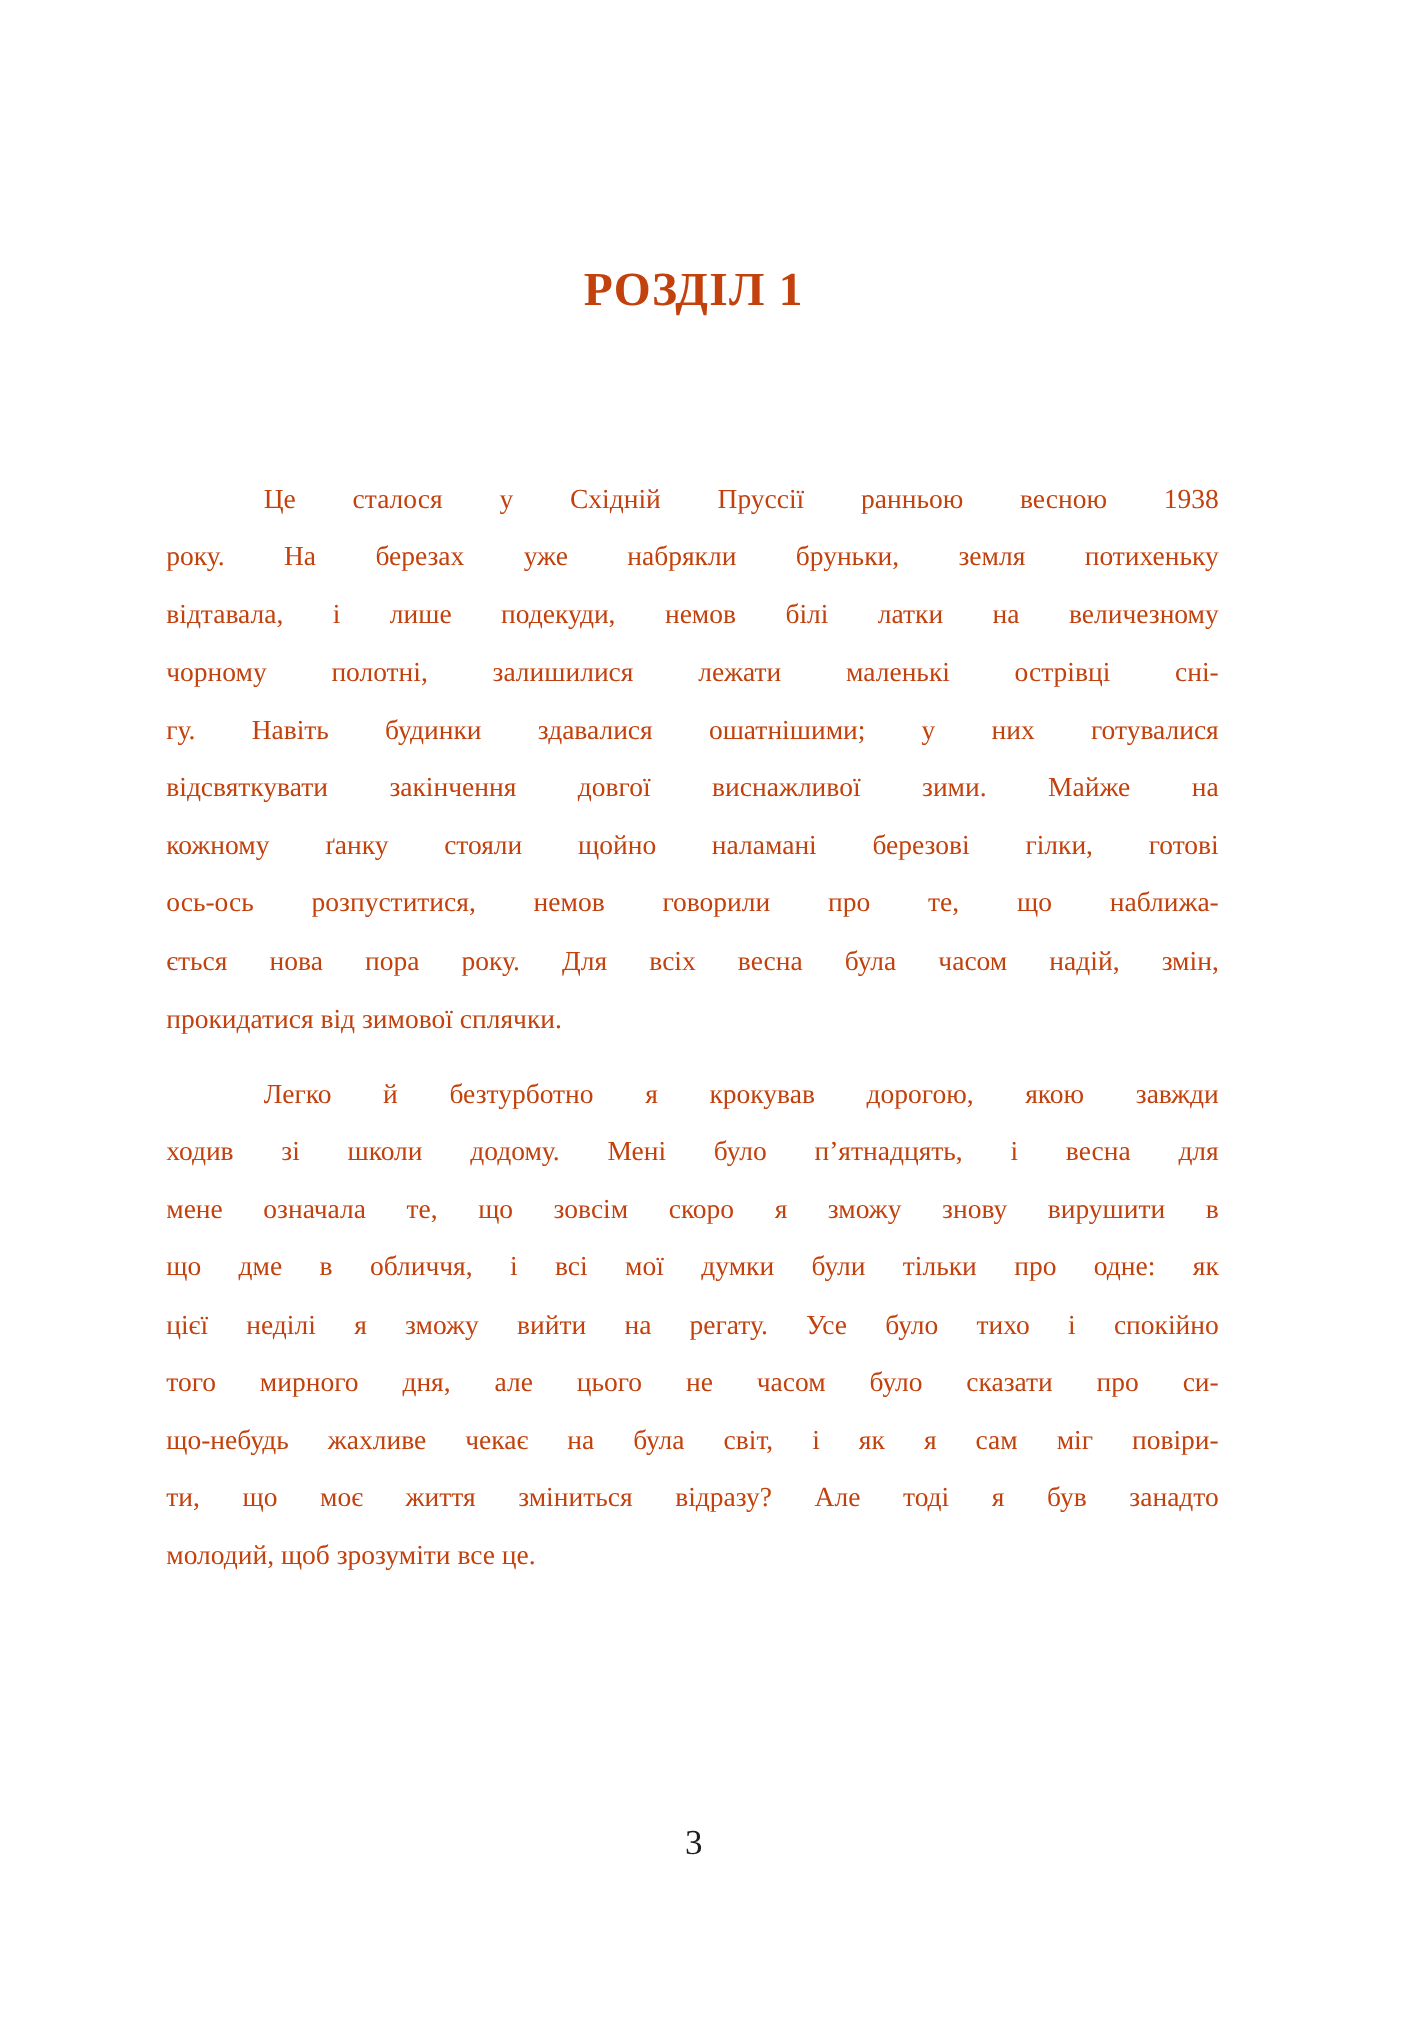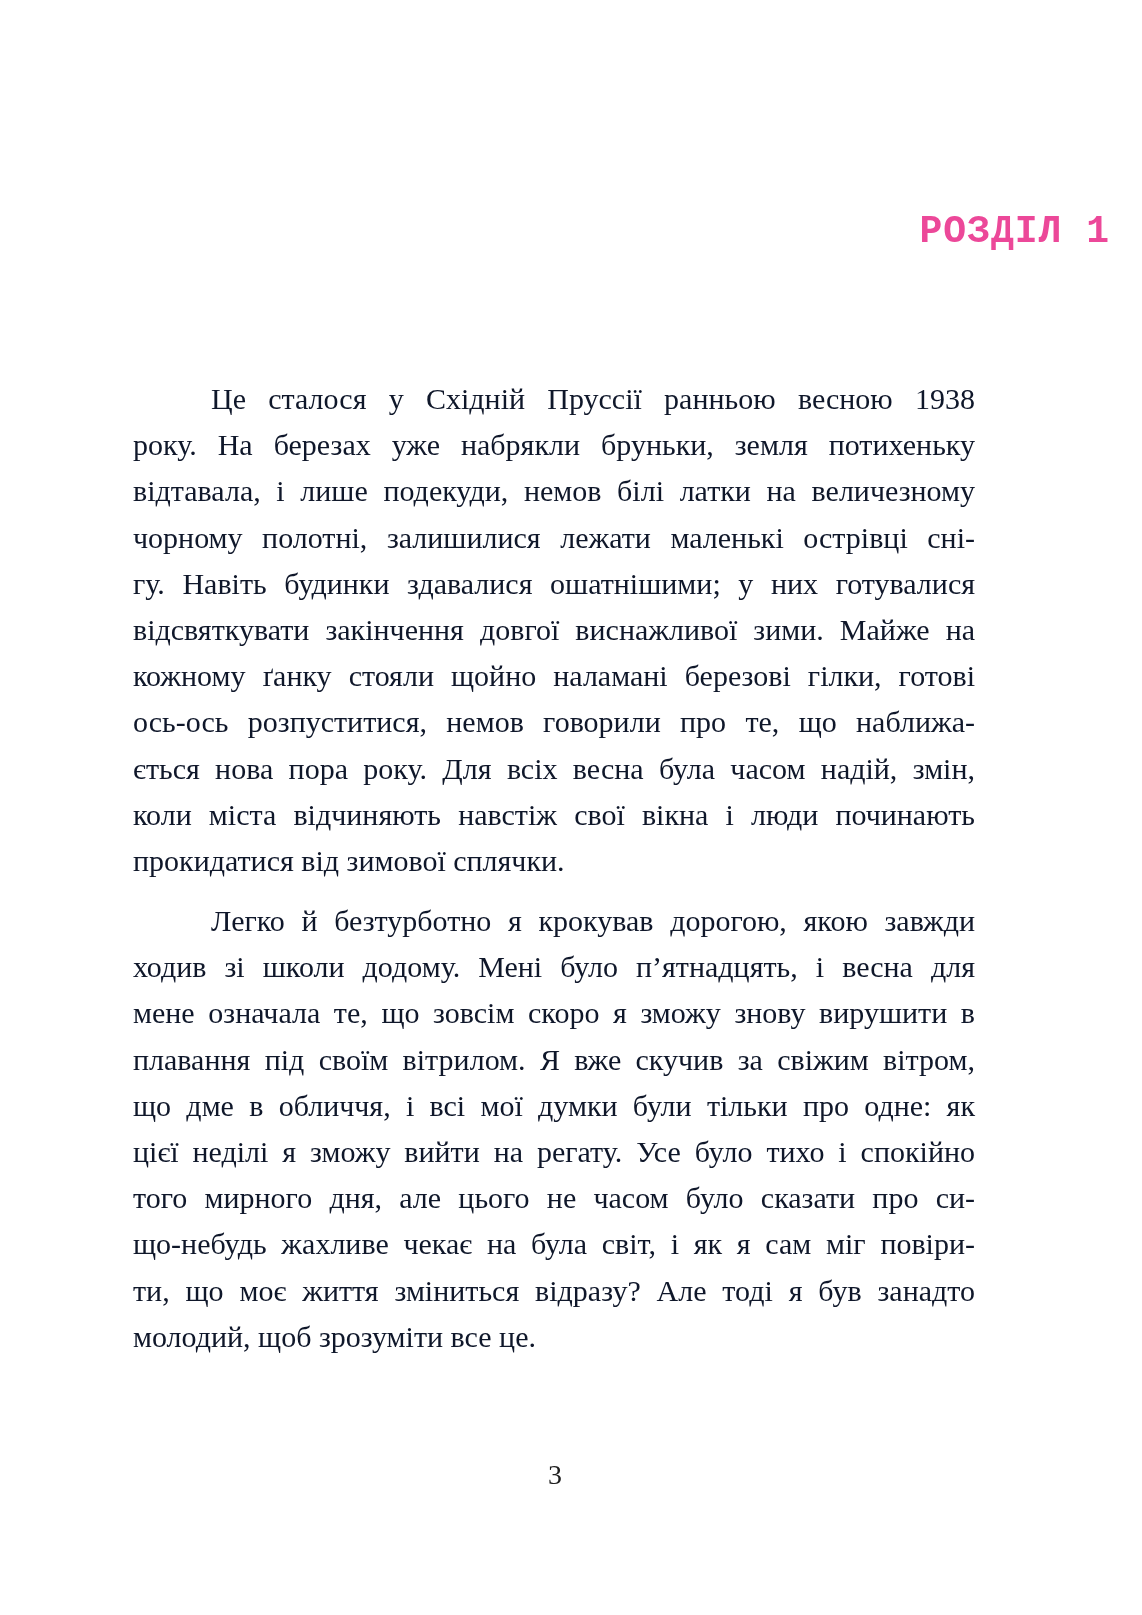--- a/index.html
+++ b/index.html
@@ -1,25 +1,25 @@
 <!DOCTYPE html>
 <html><head>
 <meta charset="utf-8">
 <style>
   html, body { margin: 0; padding: 0; background: #ffffff; }
   body { width: 1142px; height: 1615px; position: relative; overflow: hidden; color: #1e1e1e; }
   .title {
-    position: absolute; top: 210px; left: 0; width: 1110px; text-align: right;
-    font-family: Liberation Mono, monospace;
-    font-weight: bold; font-size: 38px; letter-spacing: 1px; color: #ec4899;
+    position: absolute; top: 210px; left: 0; width: 1110px; text-align: center;
+    font-family: Liberation Serif, serif;
+    font-weight: bold; font-size: 38px; letter-spacing: 1px; color: #c2410c;
   }
   .body-text {
     position: absolute; top: 376px; left: 133px; width: 842px;
     font-family: "Liberation Serif", "DejaVu Serif", serif;
-    font-size: 30px; line-height: 46.2px; color: #0f172a;
+    font-size: 22px; line-height: 46.2px; color: #c2410c;
   }
   .line {
     display: block; white-space: nowrap; text-align: justify; text-align-last: justify;
     height: 46.2px; overflow: visible;
   }
   .line.last { text-align-last: left; }
   .line.indent { padding-left: 78px; }
   .para-gap { height: 14px; }
   .page-number {
     position: absolute; top: 1459px; left: 0; width: 1110px; text-align: center;
@@ -35,29 +35,27 @@
   <div>
     <span class="line indent">Це сталося у Східній Пруссії ранньою весною 1938</span>
     <span class="line">року. На березах уже набрякли бруньки, земля потихеньку</span>
     <span class="line">відтавала, і лише подекуди, немов білі латки на величезному</span>
     <span class="line">чорному полотні, залишилися лежати маленькі острівці сні-</span>
     <span class="line">гу. Навіть будинки здавалися ошатнішими; у них готувалися</span>
     <span class="line">відсвяткувати закінчення довгої виснажливої зими. Майже на</span>
     <span class="line">кожному ґанку стояли щойно наламані березові гілки, готові</span>
     <span class="line">ось-ось розпуститися, немов говорили про те, що наближа-</span>
     <span class="line">ється нова пора року. Для всіх весна була часом надій, змін,</span>
-    <span class="line">коли міста відчиняють навстіж свої вікна і люди починають</span>
     <span class="line last">прокидатися від зимової сплячки.</span>
   </div>
   <div class="para-gap"></div>
   <div>
     <span class="line indent">Легко й безтурботно я крокував дорогою, якою завжди</span>
     <span class="line">ходив зі школи додому. Мені було п’ятнадцять, і весна для</span>
     <span class="line">мене означала те, що зовсім скоро я зможу знову вирушити в</span>
-    <span class="line">плавання під своїм вітрилом. Я вже скучив за свіжим вітром,</span>
     <span class="line">що дме в обличчя, і всі мої думки були тільки про одне: як</span>
     <span class="line">цієї неділі я зможу вийти на регату. Усе було тихо і спокійно</span>
     <span class="line">того мирного дня, але цього не часом було сказати про си-</span>
     <span class="line">що-небудь жахливе чекає на була світ, і як я сам міг повіри-</span>
     <span class="line">ти, що моє життя зміниться відразу? Але тоді я був занадто</span>
     <span class="line last">молодий, щоб зрозуміти все це.</span>
   </div>
   <div class="para-gap"></div>
   <div>
   </div>

